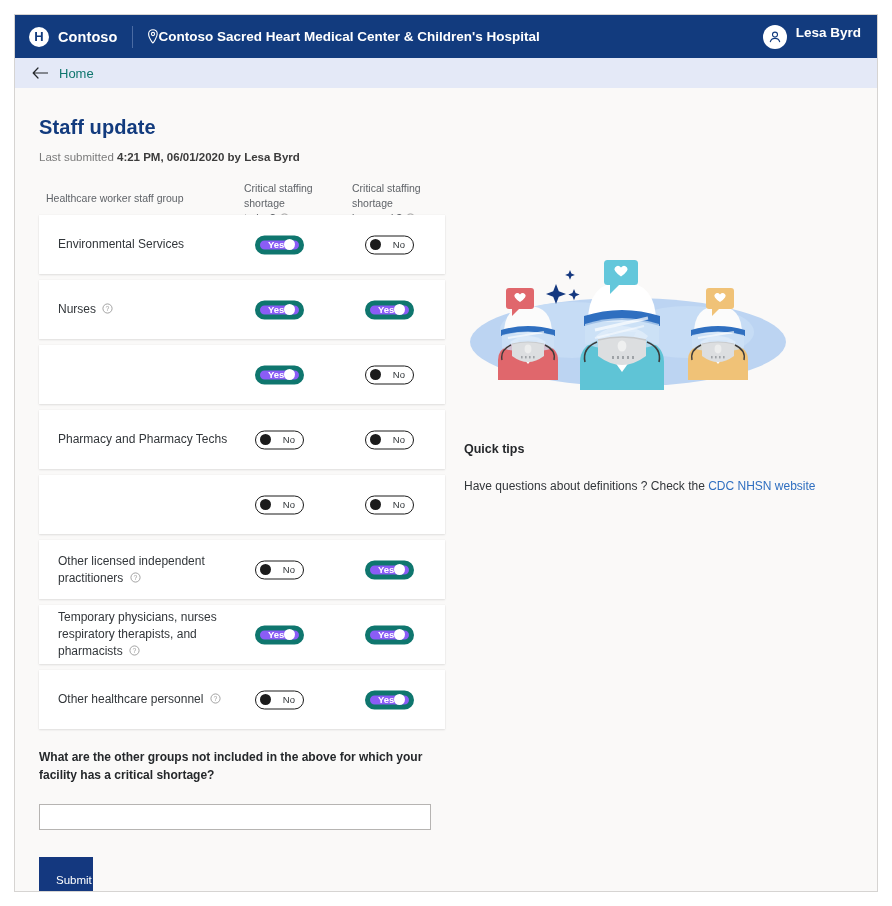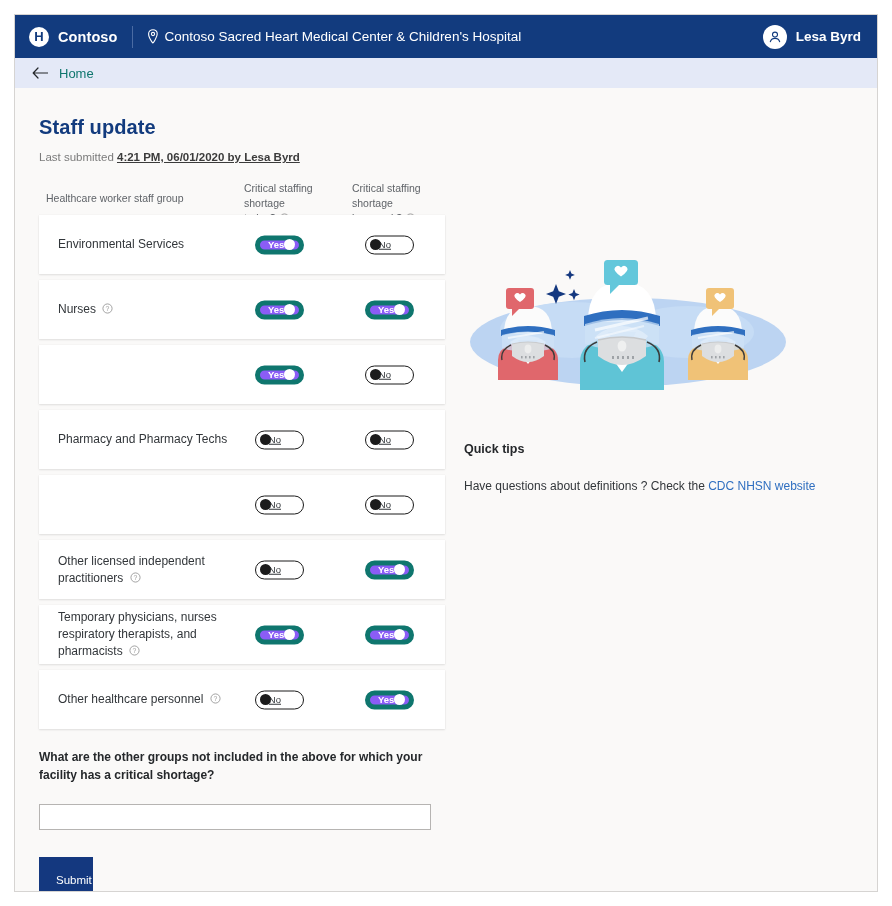--- a/index.html
+++ b/index.html
@@ -65,34 +65,33 @@
   }
   .brand-divider {
     width: 1px;
     height: 22px;
     background: #4a6ba3;
     margin: 0 14px;
   }
   .site {
     display: flex;
     align-items: center;
-    gap: 6px;
     color: #ffffff;
     font-size: 13.5px;
-    font-weight: normal;
+    font-weight: bold;
   }
   .pin-icon {
     display: block;
     width: 12px;
     height: 15px;
   }
   .topbar-spacer { flex: 1; }
   .account {
     display: flex;
-    align-items: center;
+    align-items: flex-start;
     gap: 9px;
   }
   .avatar {
     width: 24px;
     height: 24px;
     border-radius: 50%;
     background: #ffffff;
     display: flex;
     align-items: center;
     justify-content: center;
@@ -138,21 +137,20 @@
     letter-spacing: .1px;
   }
   .submitted {
     margin: 12px 0 0 14px;
     font-size: 11.5px;
     color: #7b7b7b;
   }
   .submitted b {
     color: #3b3b3b;
     font-weight: bold;
-    text-decoration: underline;
   }
 
   
   .col-heads {
     position: relative;
     margin: 18px 0 0 14px;
     height: 34px;
   }
   .col-head {
     position: absolute;
@@ -232,21 +230,21 @@
   .toggle.off .knob { left: 4px; background: #1b1b1b; }
   .toggle .t-text {
     position: absolute;
     top: 50%;
     transform: translateY(-50%);
     font-size: 9.5px;
     font-weight: bold;
     line-height: 1;
   }
   .toggle.on .t-text { left: 8px; color: #ffffff; }
-  .toggle.off .t-text { right: 22px; color: #32363a; font-weight: normal; text-decoration: underline; }
+  .toggle.off .t-text { right: 8px; color: #32363a; font-weight: normal; }
 
   
   .question {
     margin: 19px 0 0 14px;
     width: 400px;
     font-size: 12px;
     font-weight: bold;
     color: #25282b;
     line-height: 18px;
   }

